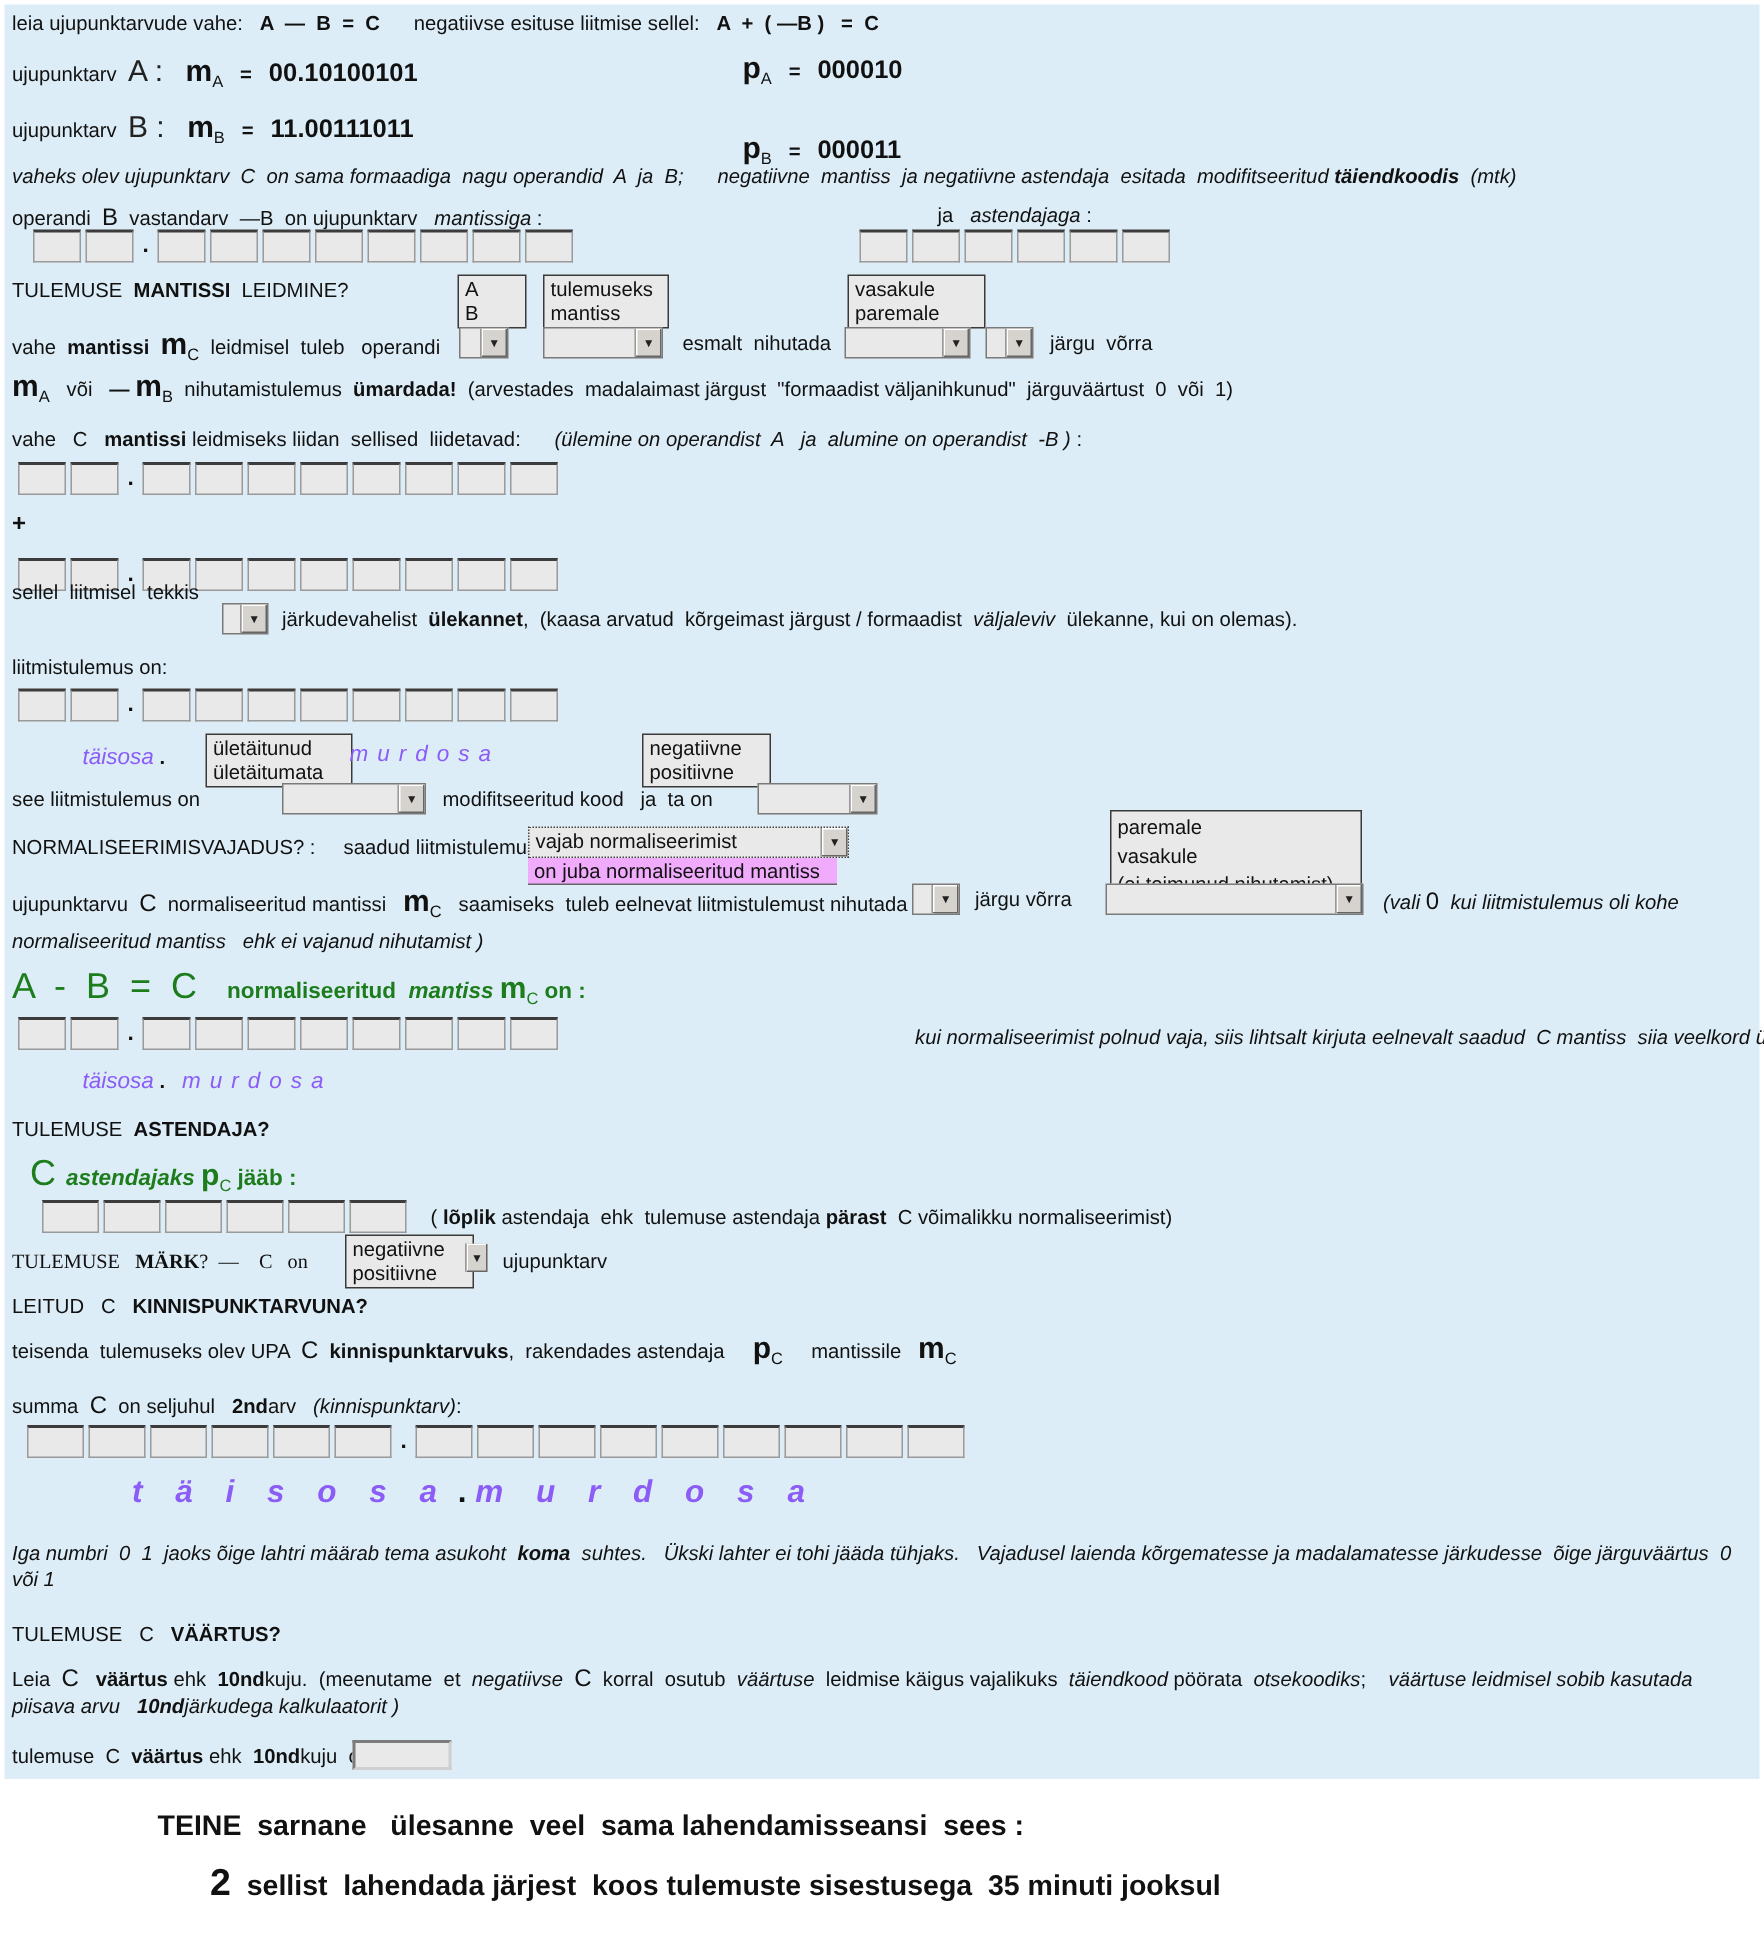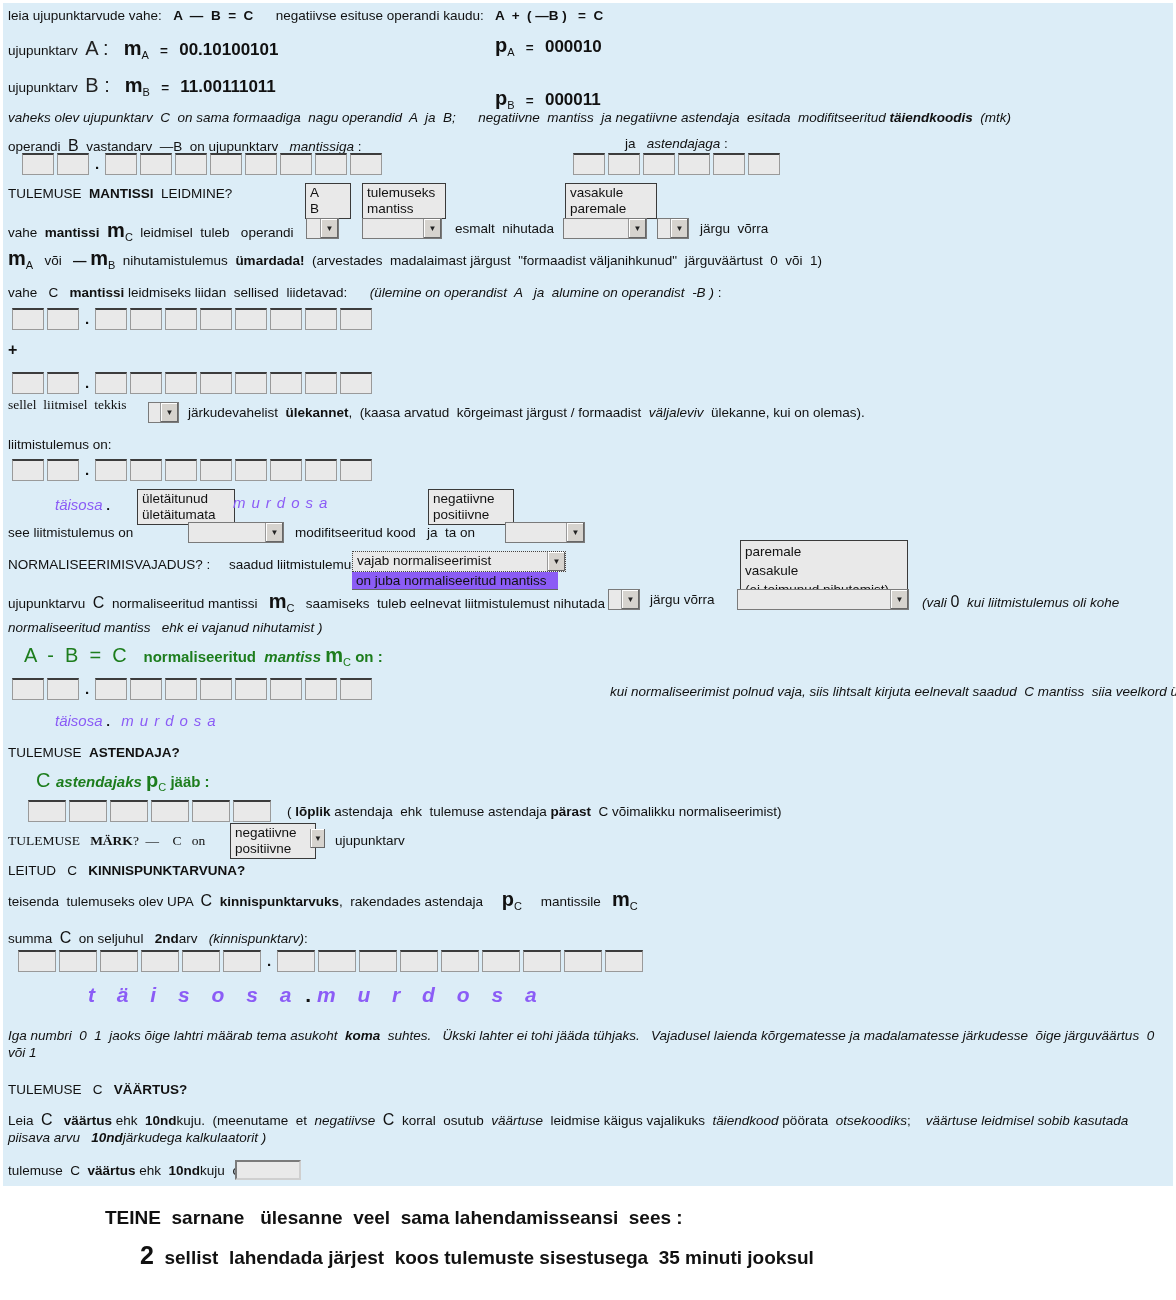--- a/index.html
+++ b/index.html
@@ -10,21 +10,21 @@
   .wrap{white-space:pre-wrap;}
   .b{font-weight:700;}
   .i{font-style:italic;}
   .bi{font-weight:700;font-style:italic;}
   .sym{font-weight:700;font-size:20px;line-height:0.9;}
   .sub{font-size:11px;vertical-align:-4px;}
   .val{font-weight:700;font-size:17px;}
   .lg{font-size:20px;color:#222;}
   .lg2{font-size:16px;}
   .grn{color:#1d7d1d;}
-  .gxl{font-size:20px;margin-left:16px;}
+  .gxl{font-size:24px;}
   .gb{font-size:15px;font-weight:700;}
   .blue{color:#8b5cf6;}
   .bb{font-size:15px;}
   .sp{letter-spacing:6px;}
   .bigb{font-size:21px;font-weight:700;font-style:italic;letter-spacing:8px;}
   .bigb2{font-size:21px;font-weight:700;}
   .xl{font-size:25px;font-weight:700;}
   .b19{font-weight:700;font-size:19px;}
 
   .boxrow{display:flex;align-items:center;}
@@ -42,32 +42,32 @@
 
   .sel{position:absolute;height:21px;background:#e9e9e9;border:1px solid #7a7a7a;
        display:flex;align-items:stretch;box-sizing:border-box;}
   .sf{flex:1;}
   .sa{width:17px;background:#d6d3ce;border-left:1px solid #999;display:flex;align-items:center;
       justify-content:center;box-shadow:inset -1px -1px 0 #666, inset 1px 1px 0 #fff;}
   .sa::after{content:"▼";font-size:8px;color:#222;}
 
   .dd{position:absolute;background:#e9e9e9;border:1px dotted #444;display:flex;height:21px;box-sizing:border-box;}
   .ddval{flex:1;padding:1px 4px;font-size:13.5px;white-space:pre;}
-  .ddopt2{position:absolute;background:#8b5cf6;border-bottom:1px solid #666;
+  .ddopt2{position:absolute;background:#f0abfc;border-bottom:1px solid #666;
           padding:1px 4px;font-size:13.5px;white-space:pre;}
 
   .inp{position:absolute;width:62px;height:16px;background:#e9e9e9;border:2px inset #cfcfcf;}
 </style>
 </head>
 <body>
 
 <div id="page">
   <div id="bluebg"></div>
 
-  <div class="abs" style="left:8px;top:8px;"><span>leia ujupunktarvude vahe:   </span><span class="b">A  —  B  =  C</span><span>      negatiivse esituse operandi kaudu:   </span><span class="b">A  +  ( —B )   =  C</span></div>
+  <div class="abs" style="left:8px;top:8px;"><span>leia ujupunktarvude vahe:   </span><span class="b">A  —  B  =  C</span><span>      negatiivse esituse liitmise sellel:   </span><span class="b">A  +  ( —B )   =  C</span></div>
 
   <div class="abs" style="left:8px;top:36px;"><span>ujupunktarv  </span><span class="lg">A :</span><span>    </span><span class="sym">m</span><span class="sub">A</span><span class="b">   =   </span><span class="val">00.10100101</span></div>
   <div class="abs" style="left:495px;top:36px;"><span class="sym">p</span><span class="sub">A</span><span class="b">   =   </span><span class="val">000010</span></div>
   <div class="abs" style="left:8px;top:73px;"><span>ujupunktarv  </span><span class="lg">B :</span><span>    </span><span class="sym">m</span><span class="sub">B</span><span class="b">   =   </span><span class="val">11.00111011</span></div>
   <div class="abs" style="left:495px;top:73px;margin-top:16px;"><span class="sym">p</span><span class="sub">B</span><span class="b">   =   </span><span class="val">000011</span></div>
 
   <div class="abs" style="left:8px;top:136px;"><span>operandi  </span><span class="lg2">B</span><span>  vastandarv  —B  on ujupunktarv   </span><span class="i">mantissiga</span><span> :</span></div>
 
   <div class="abs" style="left:8px;top:110px;"><span class="i">vaheks olev ujupunktarv  C  on sama formaadiga  nagu operandid  A  ja  B;</span><span class="i">      negatiivne  mantiss  ja negatiivne astendaja  esitada  modifitseeritud </span><span class="bi">täiendkoodis</span><span class="i">  (mtk)</span></div>
   <div class="abs" style="left:625px;top:136px;"><span>ja   </span><span class="i">astendajaga</span><span> :</span></div>
@@ -117,21 +117,21 @@
   <div class="abs" style="left:8px;top:285px;"><span>vahe   C   </span><span class="b">mantissi</span><span> leidmiseks liidan  sellised  liidetavad:      </span><span class="i">(ülemine on operandist  A   ja  alumine on operandist  -B )</span><span> :</span></div>
 
   <div class="abs boxrow" style="left:12px;top:308px;">
     <span class="cellgroup"><span class="cell"></span><span class="cell"></span></span><span class="dotsep"></span><span class="cellgroup"><span class="cell"></span><span class="cell"></span><span class="cell"></span><span class="cell"></span><span class="cell"></span><span class="cell"></span><span class="cell"></span><span class="cell"></span></span>
   </div>
   <div class="abs" style="left:8px;top:340px;font-size:16px;"><span class="b">+</span></div>
   <div class="abs boxrow" style="left:12px;top:372px;">
     <span class="cellgroup"><span class="cell"></span><span class="cell"></span></span><span class="dotsep"></span><span class="cellgroup"><span class="cell"></span><span class="cell"></span><span class="cell"></span><span class="cell"></span><span class="cell"></span><span class="cell"></span><span class="cell"></span><span class="cell"></span></span>
   </div>
 
-  <div class="abs" style="left:8px;top:397px;font-family:Liberation Serif, serif;"><span>sellel  liitmisel  tekkis</span></div>
+  <div class="abs" style="left:8px;top:387px;"><span>sellel  liitmisel  tekkis</span></div>
   <div class="sel" style="left:148px;top:402px;width:31px;">
       <span class="sf"></span>
       <span class="sa"></span>
     </div>
   <div class="abs" style="left:188px;top:405px;"><span>järkudevahelist  </span><span class="b">ülekannet</span><span>,  (kaasa arvatud  kõrgeimast järgust / formaadist  </span><span class="i">väljaleviv</span><span>  ülekanne, kui on olemas).</span></div>
 
   <div class="abs" style="left:8px;top:437px;"><span>liitmistulemus on:</span></div>
   <div class="abs boxrow" style="left:12px;top:459px;">
     <span class="cellgroup"><span class="cell"></span><span class="cell"></span></span><span class="dotsep"></span><span class="cellgroup"><span class="cell"></span><span class="cell"></span><span class="cell"></span><span class="cell"></span><span class="cell"></span><span class="cell"></span><span class="cell"></span><span class="cell"></span></span>
   </div>

